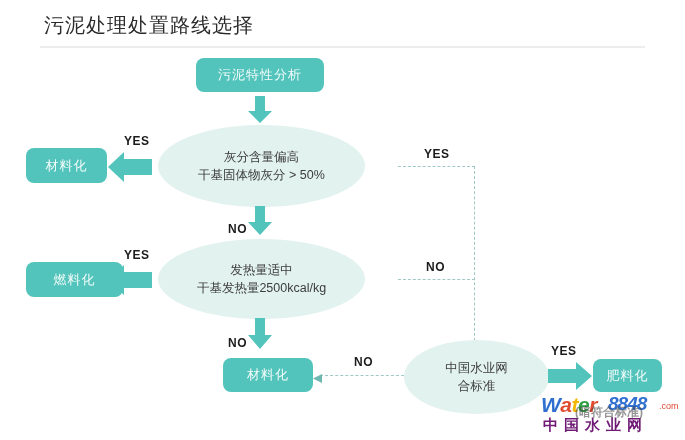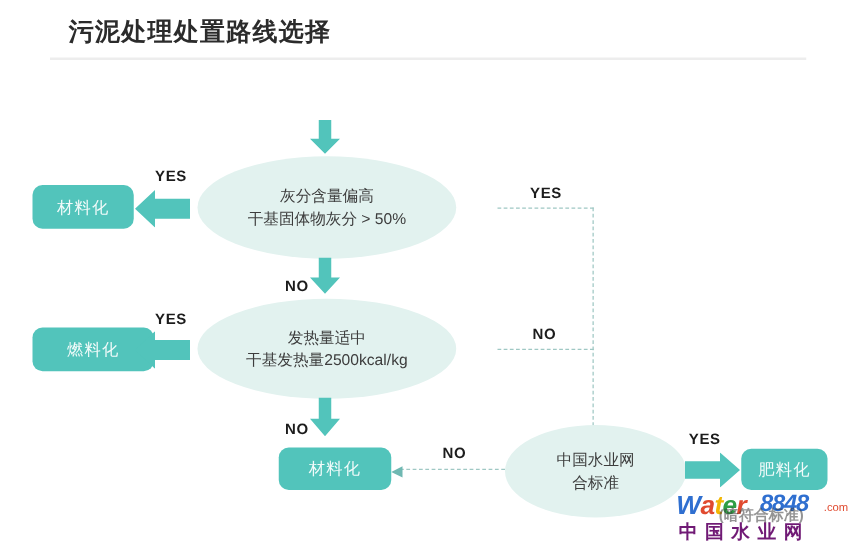--- a/index.html
+++ b/index.html
@@ -17,25 +17,24 @@
     background: #ffffff;
     overflow: hidden;
   }
 
   
   .title {
     position: absolute;
     left: 44px;
     top: 12px;
     font-size: 20px;
-    font-weight: bold;
+    font-weight: normal;
     color: #2b2b2b;
     letter-spacing: 1px;
     white-space: nowrap;
-    margin-left: 11px;
   }
   .title-rule {
     position: absolute;
     left: 40px;
     top: 46px;
     width: 605px;
     height: 2px;
     background: #ededed;
   }
 
@@ -160,20 +159,23 @@
   }
 </style>
 </head>
 <body>
 
 <div id="canvas">
 
   <div class="title">污泥处理处置路线选择</div>
   <div class="title-rule"></div>
 
+  <div class="box" style="left:196px; top:58px; width:128px; height:34px;">
+    <span>污泥特性分析</span>
+  </div>
 
   <div class="arrow" style="left:246px; top:96px; width:28px; height:28px;">
     <svg width="28" height="28" viewBox="0 0 28 28">
       <path d="M9,0 L19,0 L19,15 L26,15 L14,27 L2,15 L9,15 Z" fill="#52c4bb"></path>
     </svg>
   </div>
 
   <div class="ellipse" style="left:158px; top:125px; width:207px; height:82px;">
     <div class="l1">灰分含量偏高</div>
     <div class="l2">干基固体物灰分 &gt; 50%</div>

